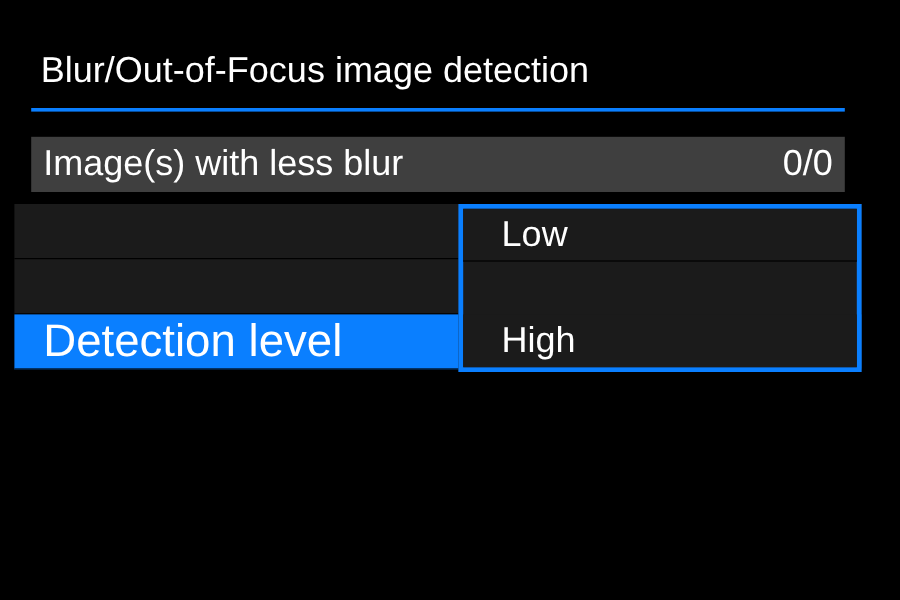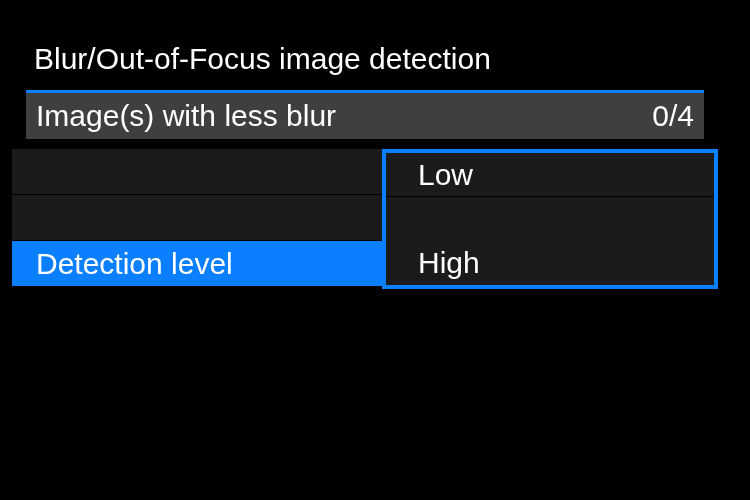--- a/index.html
+++ b/index.html
@@ -22,44 +22,44 @@
     font-size: 30px;
     font-weight: 400;
   }
   .title-underline {
     margin: 8px 14px 0 14px;
     height: 3px;
     background: #0a7fff;
   }
   
   .status-row {
-    margin: 0 14px 0 14px;
+    margin: 21px 14px 0 14px;
     background: #3f3f3f;
     height: 46px;
     display: flex;
     align-items: center;
     justify-content: space-between;
     padding: 0 10px;
   }
   .status-label { color: #fff; font-size: 30px; }
   .status-value { color: #fff; font-size: 30px; }
   
   .rows {
     margin-top: 10px;
     position: relative;
   }
   .row {
     height: 46px;
     background: #1b1b1b;
     border-bottom: 1px solid #000;
     display: flex;
-    align-items: center;
+    align-items: flex-end;
     padding-left: 24px;
     color: #fff;
-    font-size: 30px;
+    font-size: 38px;
     position: relative;
   }
   .row.highlight {
     background: #0a7fff;
   }
   .row .row-label {
     color: #fff;
   }
   
   
@@ -105,21 +105,21 @@
 
 <div class="screen">
 
   <div class="title-area">
     <div class="title">Blur/Out-of-Focus image detection</div>
   </div>
   <div class="title-underline"></div>
 
   <div class="status-row">
     <span class="status-label">Image(s) with less blur</span>
-    <span class="status-value">0/4</span>
+    <span class="status-value">0/0</span>
   </div>
 
   <div class="rows">
 
     <div class="row"></div>
     <div class="row"></div>
     <div class="row highlight">
       <span class="row-label">Detection level</span>
     </div>
 

